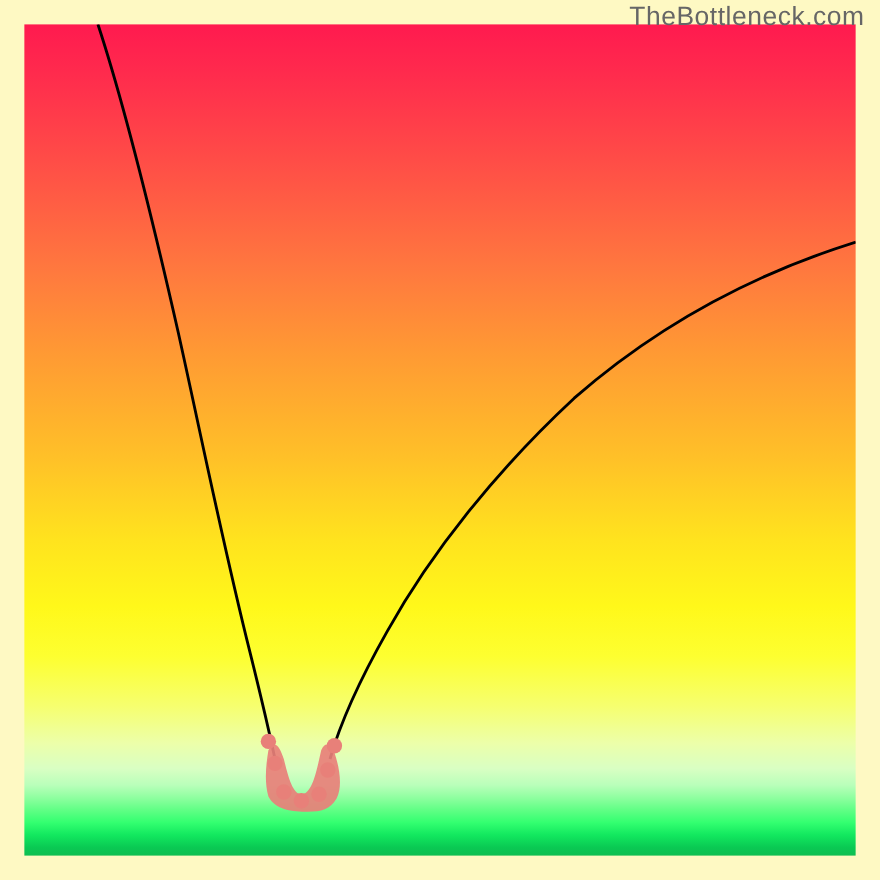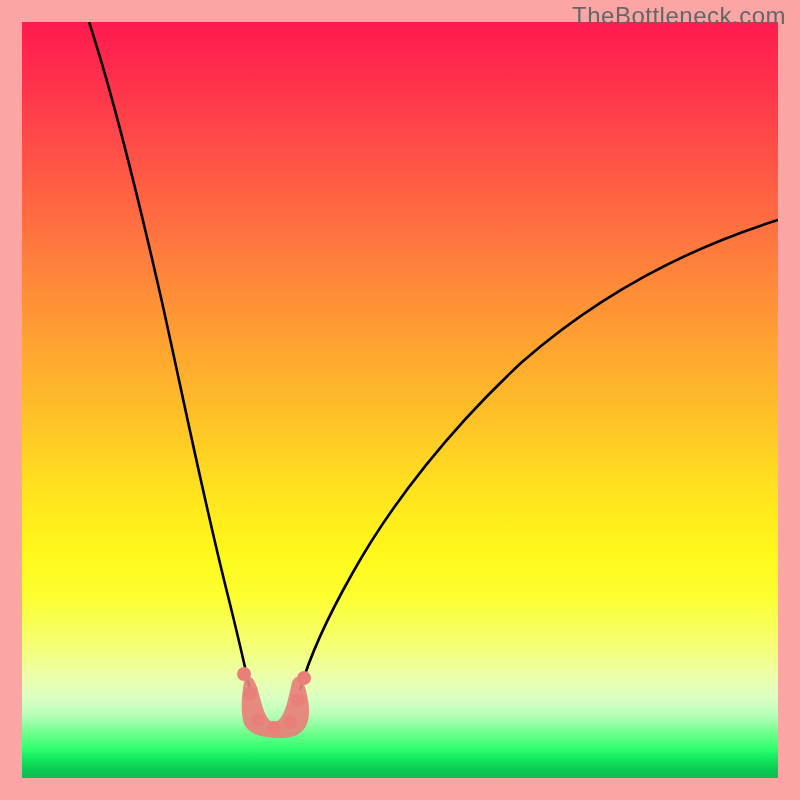--- a/index.html
+++ b/index.html
@@ -7,21 +7,21 @@
     padding: 0;
     width: 800px;
     height: 800px;
     background: #000;
     overflow: hidden;
   }
   .container {
     position: relative;
     width: 800px;
     height: 800px;
-    background: #fca5a5;
+    background: #fef9c3;
   }
   .watermark {
     position: absolute;
     top: 2px;
     right: 14px;
     color: #666;
     font-family: Arial, Helvetica, sans-serif;
     font-size: 24px;
     letter-spacing: 0.5px;
     z-index: 10;

